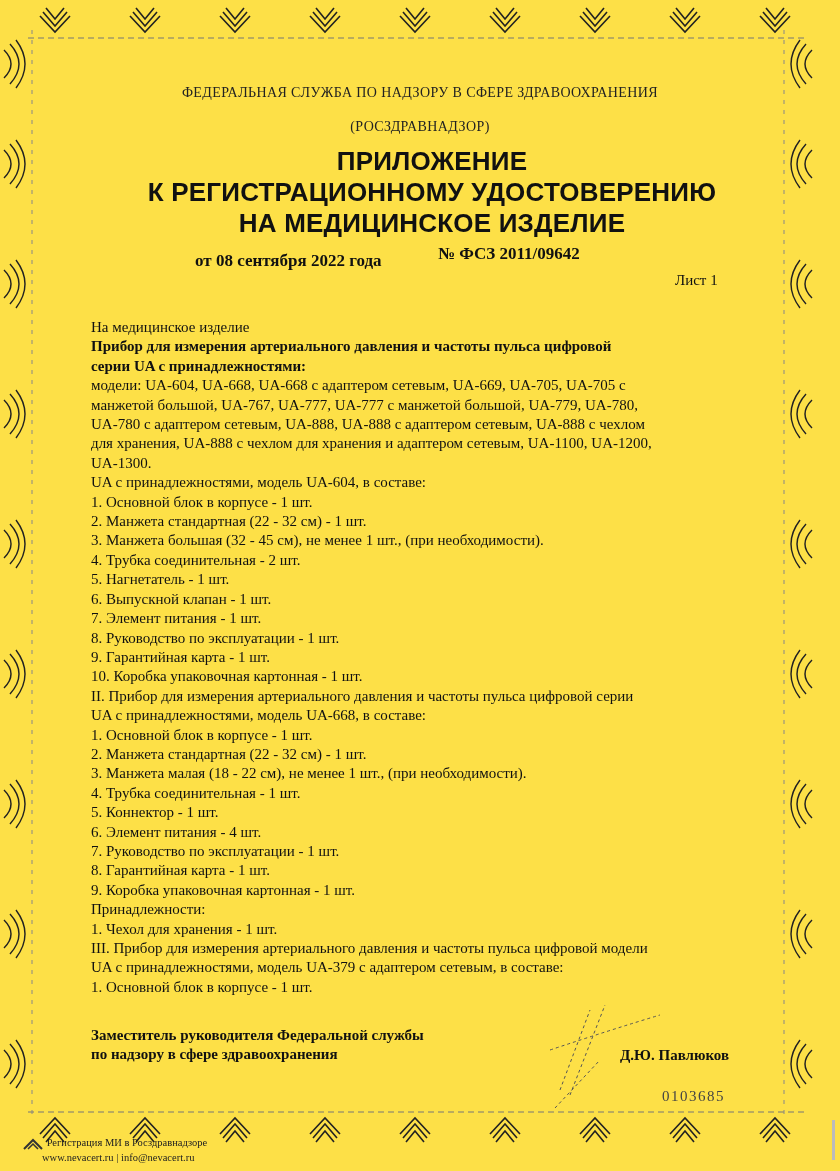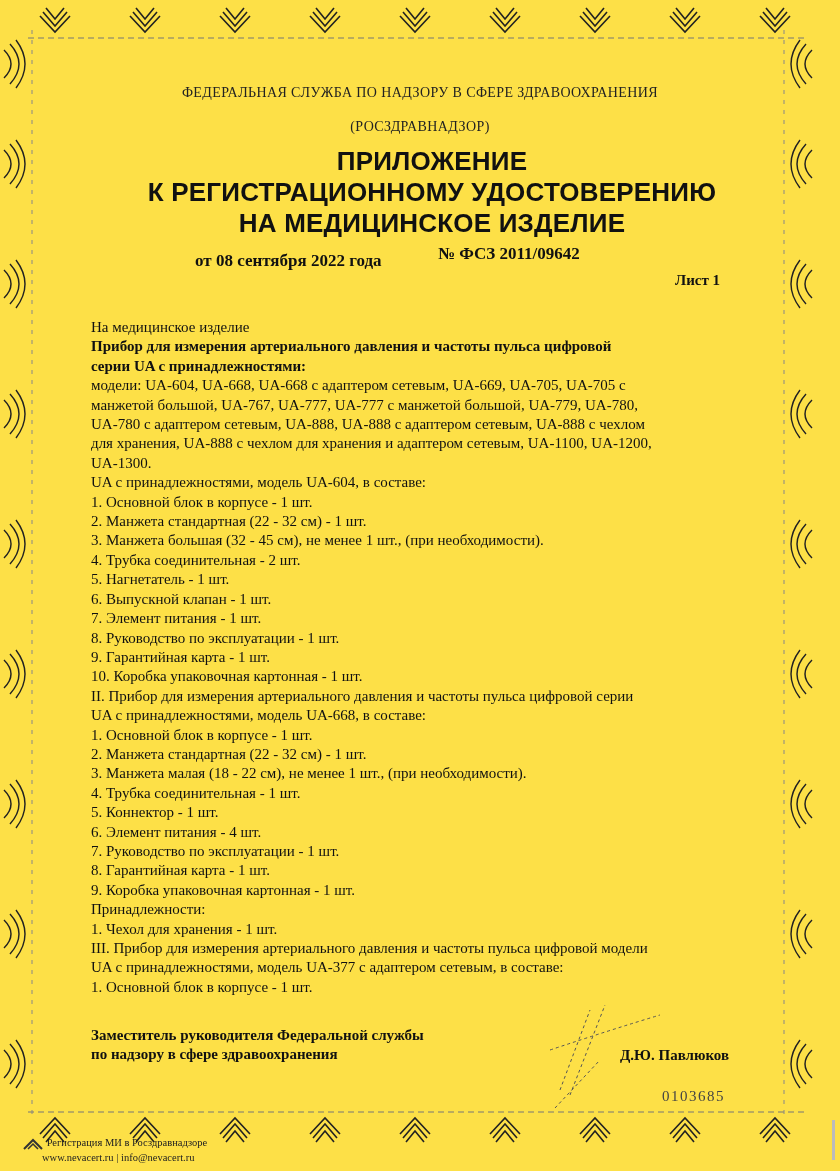--- a/index.html
+++ b/index.html
@@ -12,21 +12,21 @@
   .border-bottom { top:1106px; }
   .border-left, .border-right { position:absolute; top:30px; width:40px; height:1090px; }
   .border-left { left:0; }
   .border-right { left:776px; }
 
   .agency { position:absolute; left:0; width:840px; text-align:center; font-size:14px; letter-spacing:0.4px; line-height:18px; color:#222; }
   .title { position:absolute; left:12px; width:840px; text-align:center; font-family:"Liberation Sans","DejaVu Sans",sans-serif; font-weight:bold; font-size:26px; line-height:30px; letter-spacing:0.2px; }
   .date-line { position:absolute; top:244px; left:0; width:840px; font-weight:bold; font-size:17px; }
   .date-line .date { position:absolute; left:195px; top:7px; }
   .date-line .num { position:absolute; left:438px; top:0; }
-  .sheet { position:absolute; top:272px; left:675px; font-weight:bold; font-size:15px; }
+  .sheet { position:absolute; top:272px; left:675px; font-weight:normal; font-size:15px; }
 
   .body { position:absolute; left:91px; top:318px; width:670px; font-size:15px; line-height:19.4px; }
   .body .line { white-space:nowrap; }
   .bold { font-weight:bold; }
 
   .signer { position:absolute; left:91px; top:1026px; font-weight:bold; font-size:15px; line-height:19.4px; }
   .signer-name { position:absolute; left:620px; top:1047px; font-weight:bold; font-size:15px; }
   .serial { position:absolute; left:662px; top:1088px; font-size:15px; letter-spacing:1.5px; color:#444;text-align:right; }
 
   .signature { position:absolute; left:520px; top:1000px; width:220px; height:110px; }
@@ -141,21 +141,21 @@
       <div class="line">3. Манжета малая (18 - 22 см), не менее 1 шт., (при необходимости).</div>
       <div class="line">4. Трубка соединительная - 1 шт.</div>
       <div class="line">5. Коннектор - 1 шт.</div>
       <div class="line">6. Элемент питания - 4 шт.</div>
       <div class="line">7. Руководство по эксплуатации - 1 шт.</div>
       <div class="line">8. Гарантийная карта - 1 шт.</div>
       <div class="line">9. Коробка упаковочная картонная - 1 шт.</div>
       <div class="line">Принадлежности:</div>
       <div class="line">1. Чехол для хранения - 1 шт.</div>
       <div class="line">III. Прибор для измерения артериального давления и частоты пульса цифровой модели</div>
-      <div class="line">UA с принадлежностями, модель UA-377 с адаптером сетевым, в составе:</div>
+      <div class="line">UA с принадлежностями, модель UA-379 с адаптером сетевым, в составе:</div>
       <div class="line">1. Основной блок в корпусе - 1 шт.</div>
     </div>
 
   <svg class="signature" viewBox="0 0 220 110">
     <g fill="none" stroke="#555" stroke-width="1" stroke-dasharray="3 3">
       <path d="M40 90 L70 10"></path>
       <path d="M50 95 L85 5"></path>
       <path d="M30 50 Q90 30 140 15"></path>
       <path d="M35 108 L80 60"></path>
     </g>

